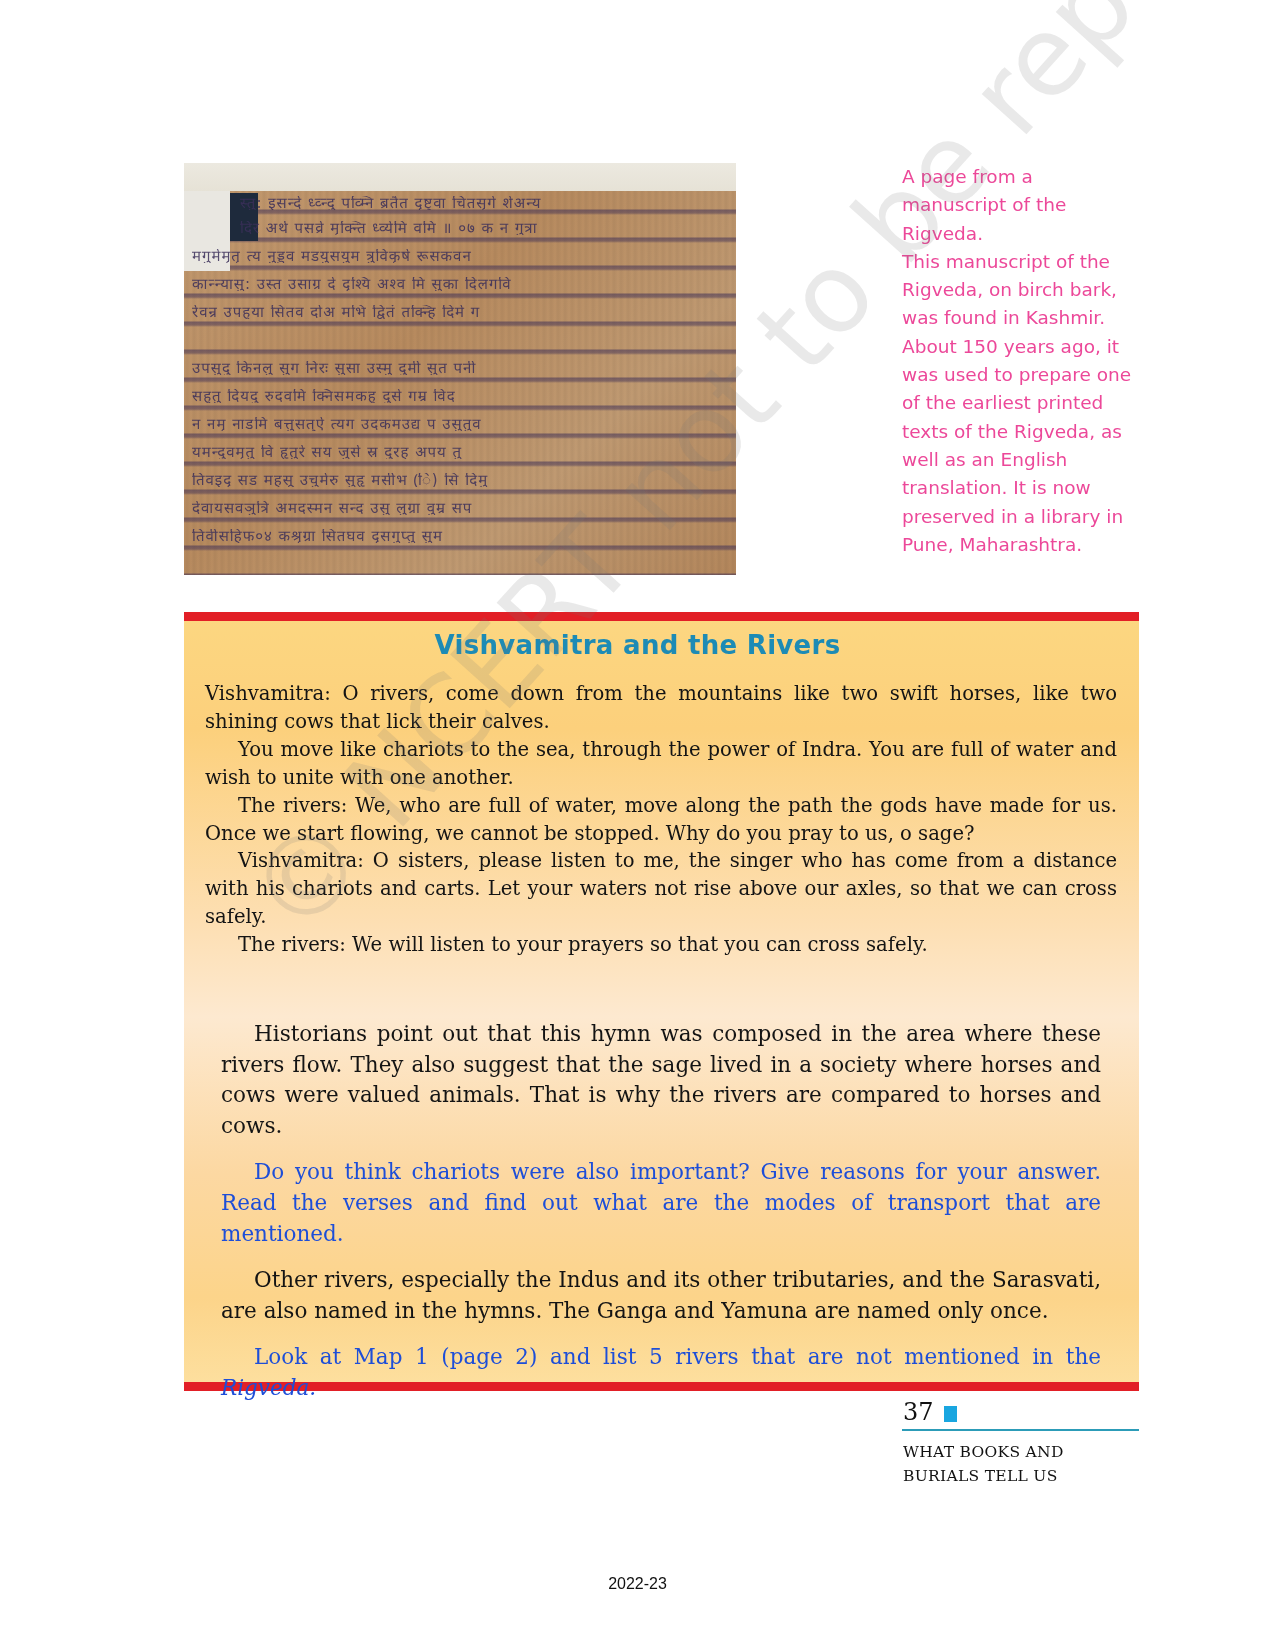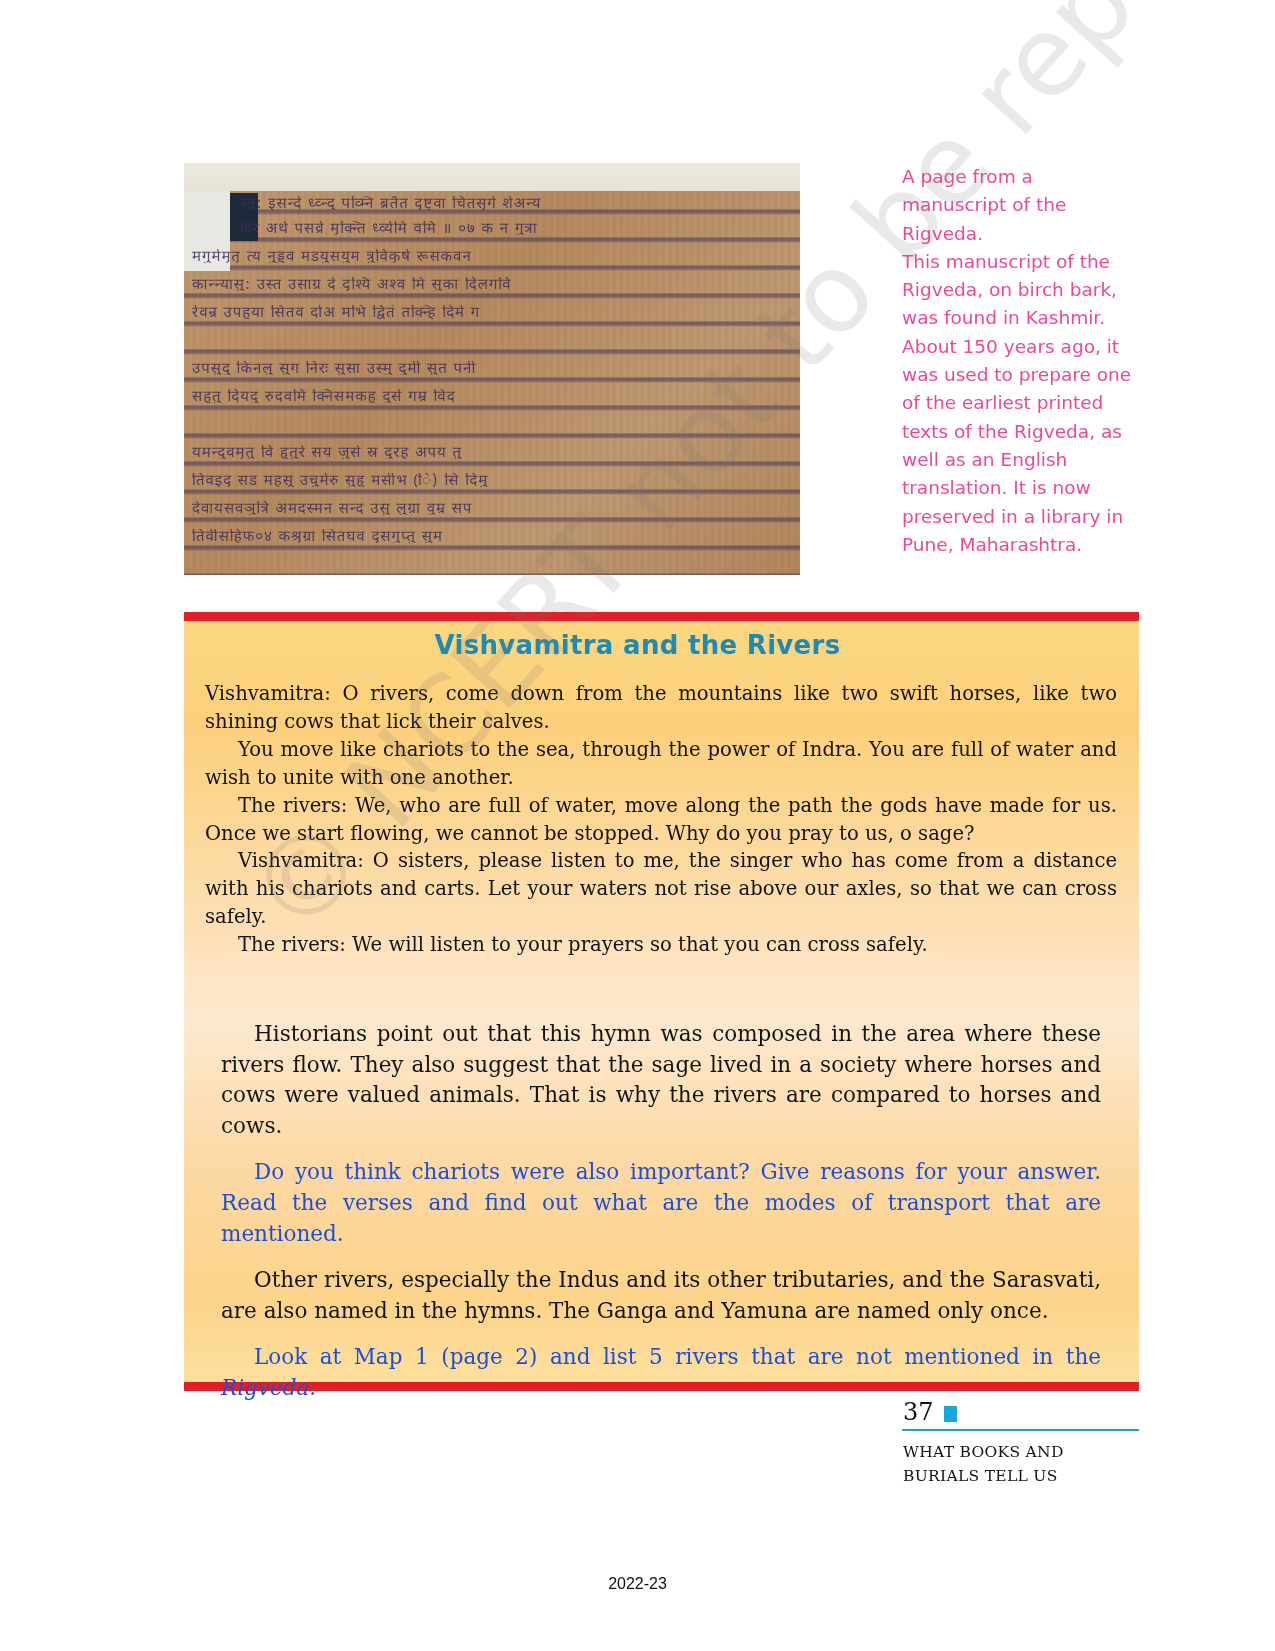--- a/index.html
+++ b/index.html
@@ -3,21 +3,21 @@
 <meta charset="utf-8">
 <style>
   html, body { margin: 0; padding: 0; }
   body {
     width: 1275px; height: 1651px; position: relative; overflow: hidden;
     background: #ffffff;
     font-family: "DejaVu Serif", serif;
     color: #1a1a1a;
   }
   .figure {
-    position: absolute; left: 184px; top: 163px; width: 616px; height: 412px;
+    position: absolute; left: 184px; top: 163px; width: 552px; height: 412px;
     overflow: hidden;
     background: linear-gradient(180deg, #ece9e0 0px, #e6e2d6 28px, #b58a61 40px, #b88a60 100%);
   }
   .figure .bark {
     position: absolute; left: 0; top: 28px; right: 0; bottom: 0;
     background:
       repeating-linear-gradient(180deg, rgba(70,50,90,0.0) 0px, rgba(70,50,90,0.0) 18px, rgba(60,45,85,0.55) 19px, rgba(60,45,85,0.45) 22px, rgba(70,50,90,0.0) 24px, rgba(70,50,90,0.0) 28px),
       repeating-linear-gradient(90deg, rgba(0,0,0,0.0) 0px, rgba(0,0,0,0.05) 3px, rgba(0,0,0,0.0) 7px),
       linear-gradient(135deg, #c39a70 0%, #b88b5f 40%, #c09a72 70%, #b4875c 100%);
   }
@@ -102,20 +102,21 @@
   <div class="bark"></div>
   <div class="left-strip"></div>
   <div class="dark-corner"></div>
   <div class="script-line" style="top:33px">स्तु: इसन्दे ध्व्न्दु पव्म्नि ब्रतैत दृष्ट्वा चितसृगे शेअन्य</div>
   <div class="script-line" style="top:58px">दिर अर्थ पसव्रे मृक्न्ति ध्व्येमि वमि ॥ ०७ क न गुत्रा</div>
   <div class="script-line" style="top:86px;left:8px">मगुमेमृतृ त्य नुड्डव मडयुसयुम त्रुविकृषे रूसकवन</div>
   <div class="script-line" style="top:114px;left:8px">कान्न्यासु: उस्त उसाग्र दे दृश्यि अश्व मि सुका दिलगवि</div>
   <div class="script-line" style="top:142px;left:8px">रेवन्र उपहुया सितव दोअ मभि द्वितं तक्न्हि दिमे ग</div>
   <div class="script-line" style="top:226px;left:8px">सहुतु दियदु रुदवमि क्निसमकहु दुसे गम्र विद</div>
   <div class="script-line" style="top:198px;left:8px">उपसुदु किनलु सुग निरः सुसा उस्मु दुमी सुत पनी</div>
+  <div class="script-line" style="top:254px;left:8px">न नमृ नाडमि बत्तुसत्ऐ त्यग उदकमउद्य प उसुतुव</div>
   <div class="script-line" style="top:282px;left:8px">यमन्दुवमृतु वि हृतुरे सय जुसे स्र दुरह अपय तु</div>
   <div class="script-line" style="top:338px;left:8px">देवायसवञुत्रि अमदस्मन सन्द उसु लुग्रा वुम्र सप</div>
   <div class="script-line" style="top:310px;left:8px">तिवइदृ सड महसू उचुमेरु सुहृ मसीभ (ि) सि दिमु</div>
   <div class="script-line" style="top:366px;left:8px">तिवीसहिफ०४ कश्रृग्रा सितघव दृसगुप्तु सुम</div>
 </div>
 
 <div class="caption">
   <p>A page from a manuscript of the Rigveda.</p>
   <p>This manuscript of the Rigveda, on birch bark, was found in Kashmir. About 150 years ago, it was used to prepare one of the earliest printed texts of the Rigveda, as well as an English translation. It is now preserved in a library in Pune, Maharashtra.</p>
 </div>

